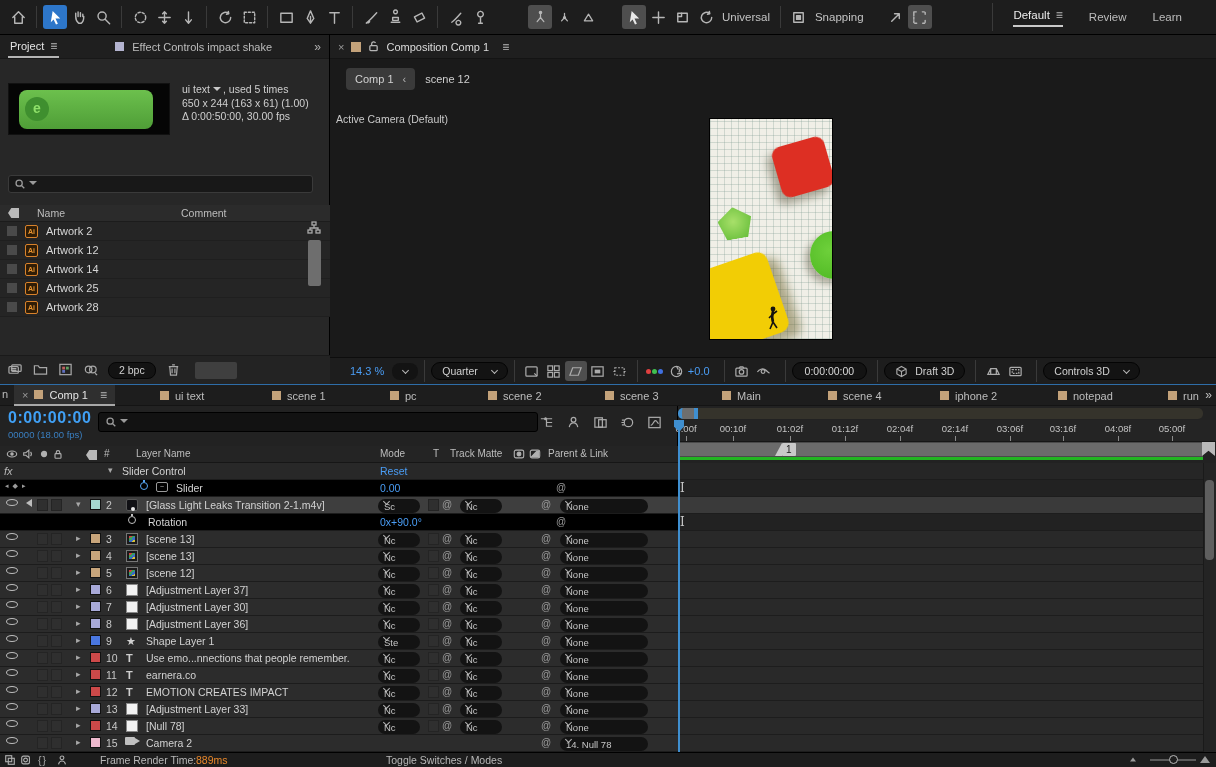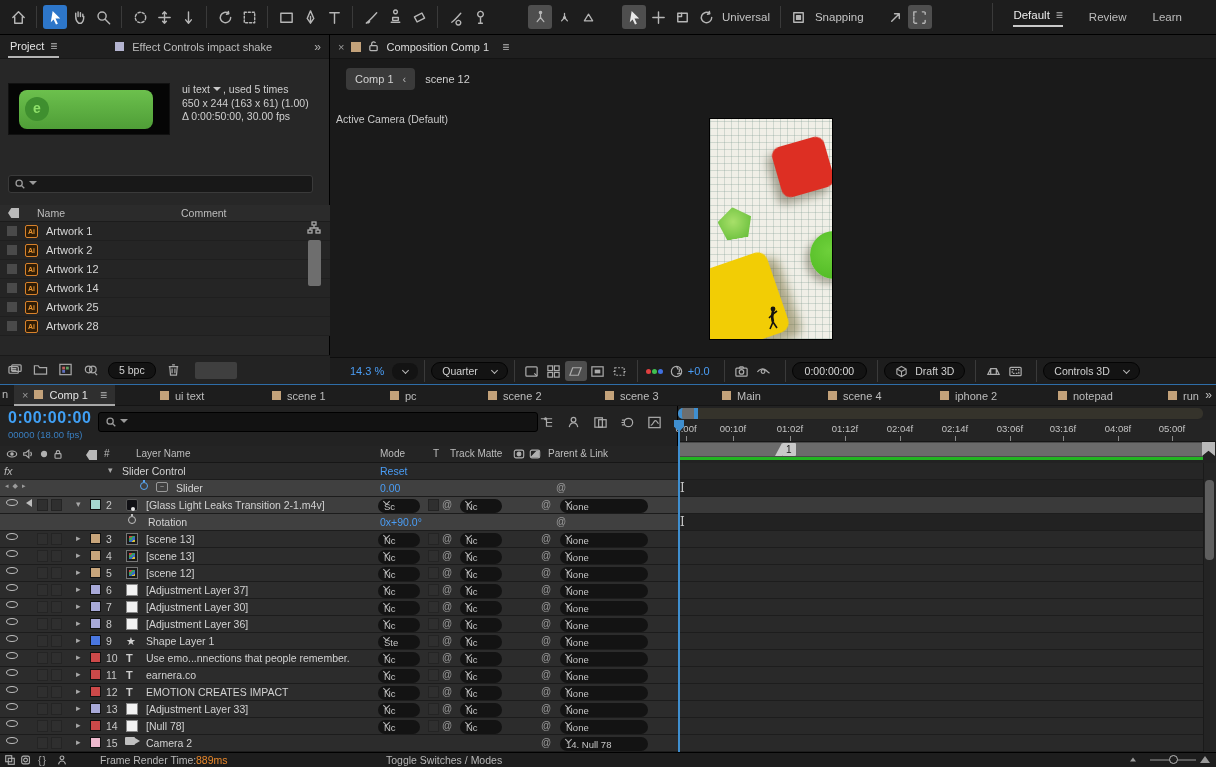--- a/index.html
+++ b/index.html
@@ -102,21 +102,21 @@
   .bigtc{position:absolute;left:8px;top:3px;color:#40a0f5;font-size:16px;font-weight:bold;letter-spacing:.5px}
   .subtc{position:absolute;left:8px;top:23px;color:#3a7fc0;font-size:9.5px}
   .tlsearch{position:absolute;left:98px;top:6px;width:440px;height:20px;background:#121212;border:1px solid #000;border-radius:3px;display:flex;align-items:center;padding:0 6px}
   .tlicons{position:absolute;right:14px;top:8px;display:flex;gap:9px}
   .tlicons .cico{width:18px;height:16px}
   .colhdr{position:absolute;left:0;top:40px;width:678px;height:17px;background:#242424;border-bottom:1px solid #161616;font-size:10px;color:#bdbdbd}
   .colhdr span{position:absolute;top:2px}
   .hico svg{width:12px;height:12px;fill:none;stroke:#b0b0b0;stroke-width:1.3}
   #rows{position:absolute;left:0;top:57px;width:769px}
   .trow{position:relative;height:17px;border-bottom:1px solid #1c1c1c;background:#2c2c2c;font-size:10.5px}
-  .trow.r-prop{background:#404040}
+  .trow.r-prop{background:#000000}
   .trow.r-effect{background:#282828}
   .trow.sel{background:#3e3e3e}
   .trow span{position:absolute;top:2px}
   .nm{color:#d2d2d2;white-space:nowrap;overflow:hidden;max-width:226px}
   .lname{left:146px}
   .val{color:#4a9df5}
   .fx{left:4px;top:1px;font-style:italic;color:#b8b8b8;font-size:11px}
   .arr{color:#a8a8a8;font-size:9px;top:3px}
   .knav{left:5px;top:3px;color:#9a9a9a;font-size:7px;letter-spacing:4px}
   .sw{top:3.5px;width:8px;height:8px;border:1.2px solid #c0c0c0;border-radius:50%}
@@ -367,25 +367,20 @@
       </div>
       <div class="plheader">
         <span class="tagico"></span>
         <span style="margin-left:18px">Name</span>
         <span style="margin-left:116px">Comment</span>
       </div>
       <div class="plist">
           <div class="prow">
     <span class="cbx"></span>
     <span class="aiic">Ai</span>
-    <span class="pname">Artwork 1</span>
-          </div>
-          <div class="prow">
-    <span class="cbx"></span>
-    <span class="aiic">Ai</span>
     <span class="pname">Artwork 2</span>
           </div>
           <div class="prow">
     <span class="cbx"></span>
     <span class="aiic">Ai</span>
     <span class="pname">Artwork 12</span>
           </div>
           <div class="prow">
     <span class="cbx"></span>
     <span class="aiic">Ai</span>
@@ -422,21 +417,21 @@
               <rect x="2" y="2.5" width="12" height="11"></rect>
               <rect x="4.5" y="5" width="3" height="3" fill="#c06060" stroke="none"></rect>
               <rect x="8.5" y="5" width="3" height="3" fill="#60a060" stroke="none"></rect>
               <rect x="4.5" y="8.5" width="3" height="3" fill="#6070c0" stroke="none"></rect>
             </svg></span>
         <span class="pbico"><svg viewBox="0 0 16 16">
               <circle cx="6" cy="8" r="3.5"></circle>
               <circle cx="10.5" cy="8" r="3.5"></circle>
               <path d="M13 12l2 2"></path>
             </svg></span>
-        <span class="bpc">5 bpc</span>
+        <span class="bpc">2 bpc</span>
         <span class="pbico"><svg viewBox="0 0 16 16">
               <path d="M4 5h8l-.8 9H4.8zM3 5h10M6.5 3h3M6.5 7v5M9.5 7v5"></path>
             </svg></span>
         <span class="grayb"></span>
       </div>
     </div>
 
     <div id="comp">
       <div class="ctabbar">
         <span class="xc">×</span>

